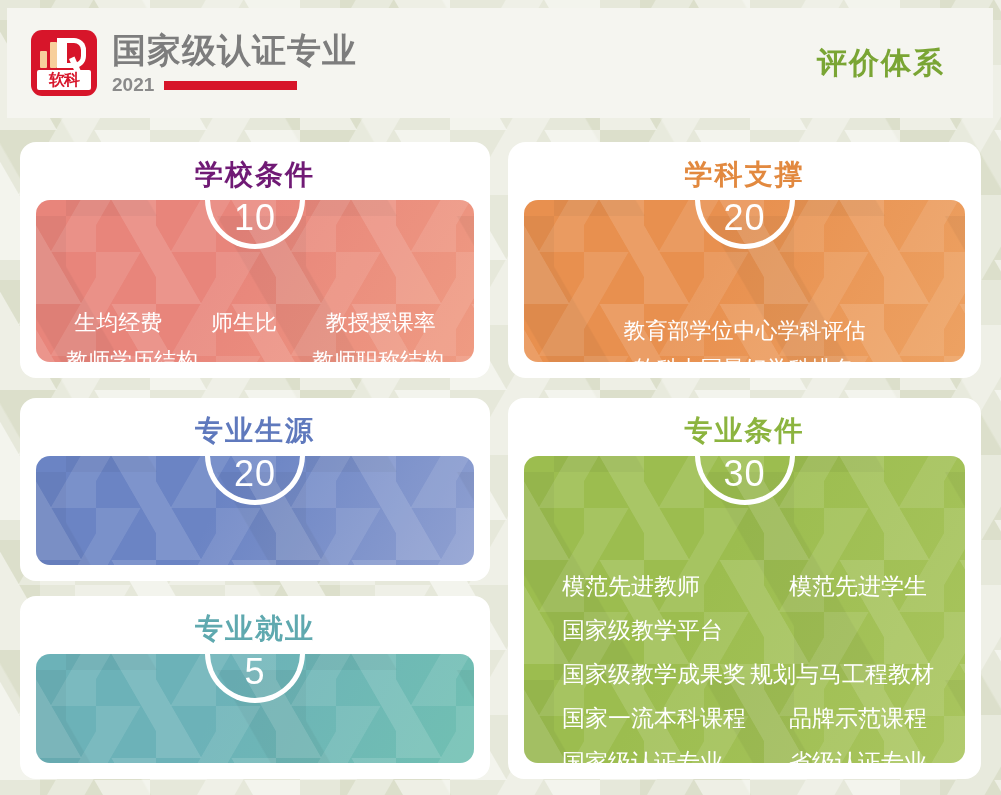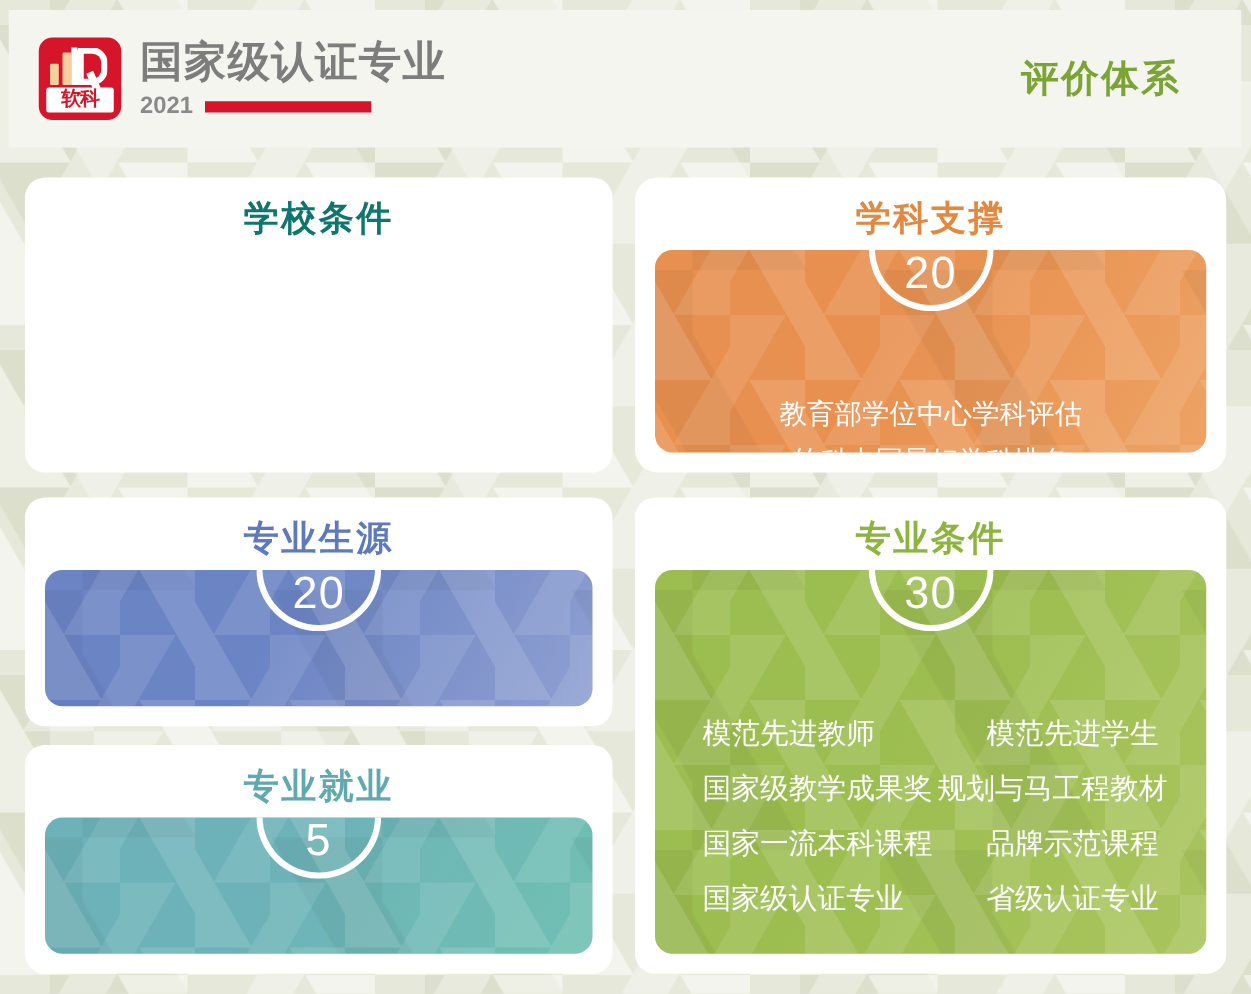--- a/index.html
+++ b/index.html
@@ -221,21 +221,37 @@
       <div class="year">2021</div>
       <div class="red-rule"></div>
     </div>
   </div>
 
   <div class="section-title">评价体系</div>
 </div>
 
 <div class="grid">
     <div class="card" id="card-school">
-      <div class="card-title" style="color: #0f766e;">学校条件</div>
+      <div class="card-title" style="color: #701a75;">学校条件</div>
+      <div class="block" style="background: linear-gradient(120deg, rgb(232, 133, 123) 0%, rgb(232, 133, 123) 42%, rgb(239, 155, 130) 100%);">
+        <div class="texture"></div>
+        <div class="notch"></div>
+        <div class="score">10</div>
+        <div class="items">
+          <div class="item-row spread">
+            <span class="item">生均经费</span>
+            <span class="item">师生比</span>
+            <span class="item">教授授课率</span>
+          </div>
+          <div class="item-row pair">
+            <span class="item">教师学历结构</span>
+            <span class="item">教师职称结构</span>
+          </div>
+        </div>
+      </div>
     </div>
     <div class="card" id="card-discipline">
       <div class="card-title" style="color: rgb(226, 137, 63);">学科支撑</div>
       <div class="block" style="background: linear-gradient(120deg, rgb(232, 144, 79) 0%, rgb(232, 144, 79) 42%, rgb(237, 162, 99) 100%);">
         <div class="texture"></div>
         <div class="notch"></div>
         <div class="score">20</div>
         <div class="items">
           <div class="item-row">
             <span class="item">教育部学位中心学科评估</span>
@@ -277,20 +293,21 @@
       <div class="block" style="background: linear-gradient(120deg, rgb(156, 189, 79) 0%, rgb(156, 189, 79) 42%, rgb(169, 197, 94) 100%);">
         <div class="texture"></div>
         <div class="notch"></div>
         <div class="score">30</div>
         <div class="items">
           <div class="item-row pair">
             <span class="item">模范先进教师</span>
             <span class="item">模范先进学生</span>
           </div>
           <div class="item-row pair">
+            <span class="item">国家级教学平台</span>
           </div>
           <div class="item-row pair">
             <span class="item">国家级教学成果奖</span>
             <span class="item">规划与马工程教材</span>
           </div>
           <div class="item-row pair">
             <span class="item">国家一流本科课程</span>
             <span class="item">品牌示范课程</span>
           </div>
           <div class="item-row pair">

